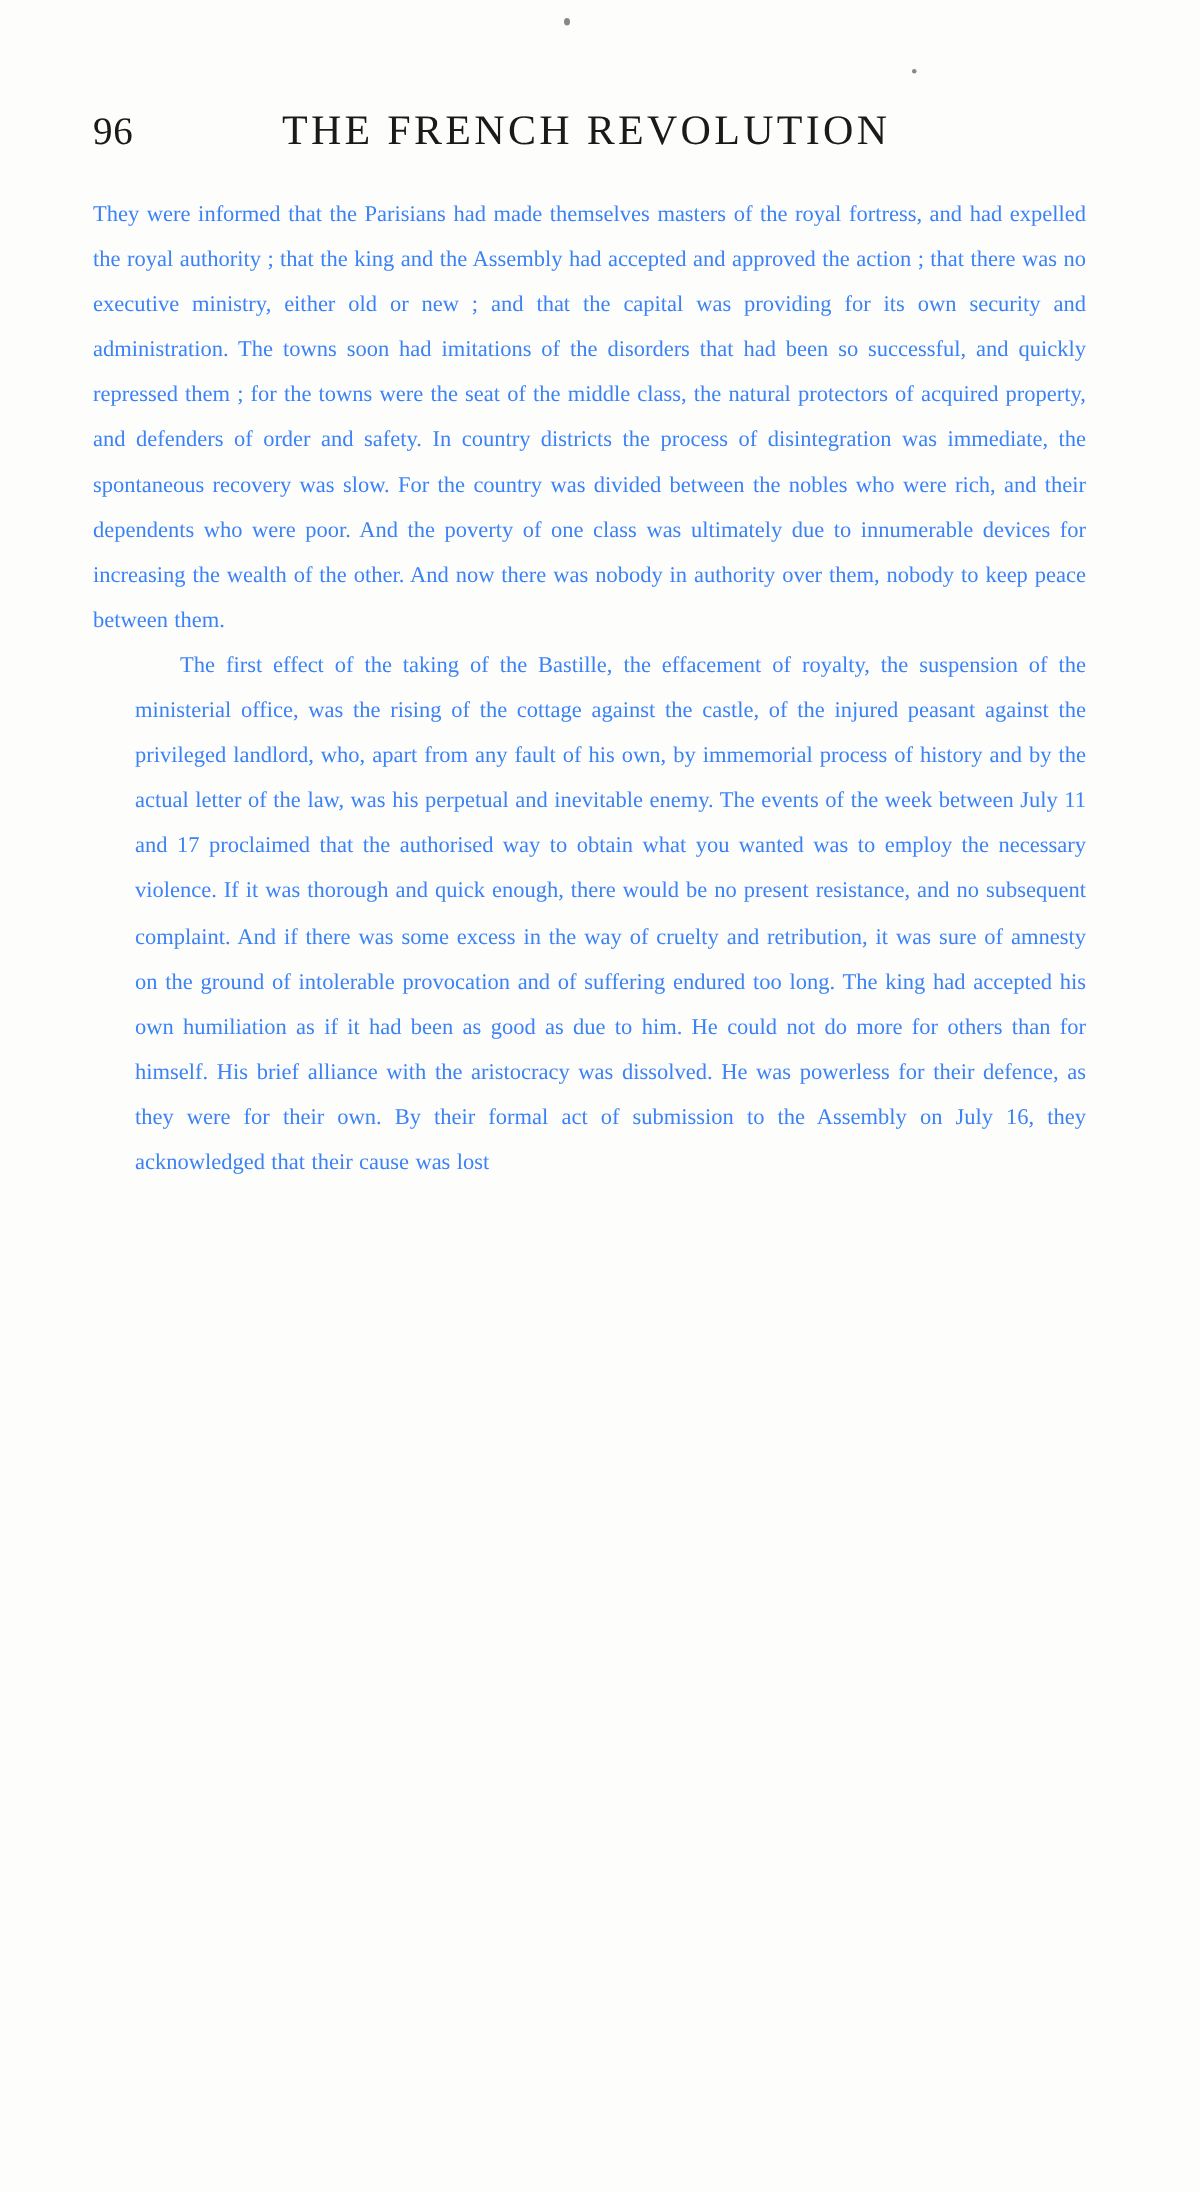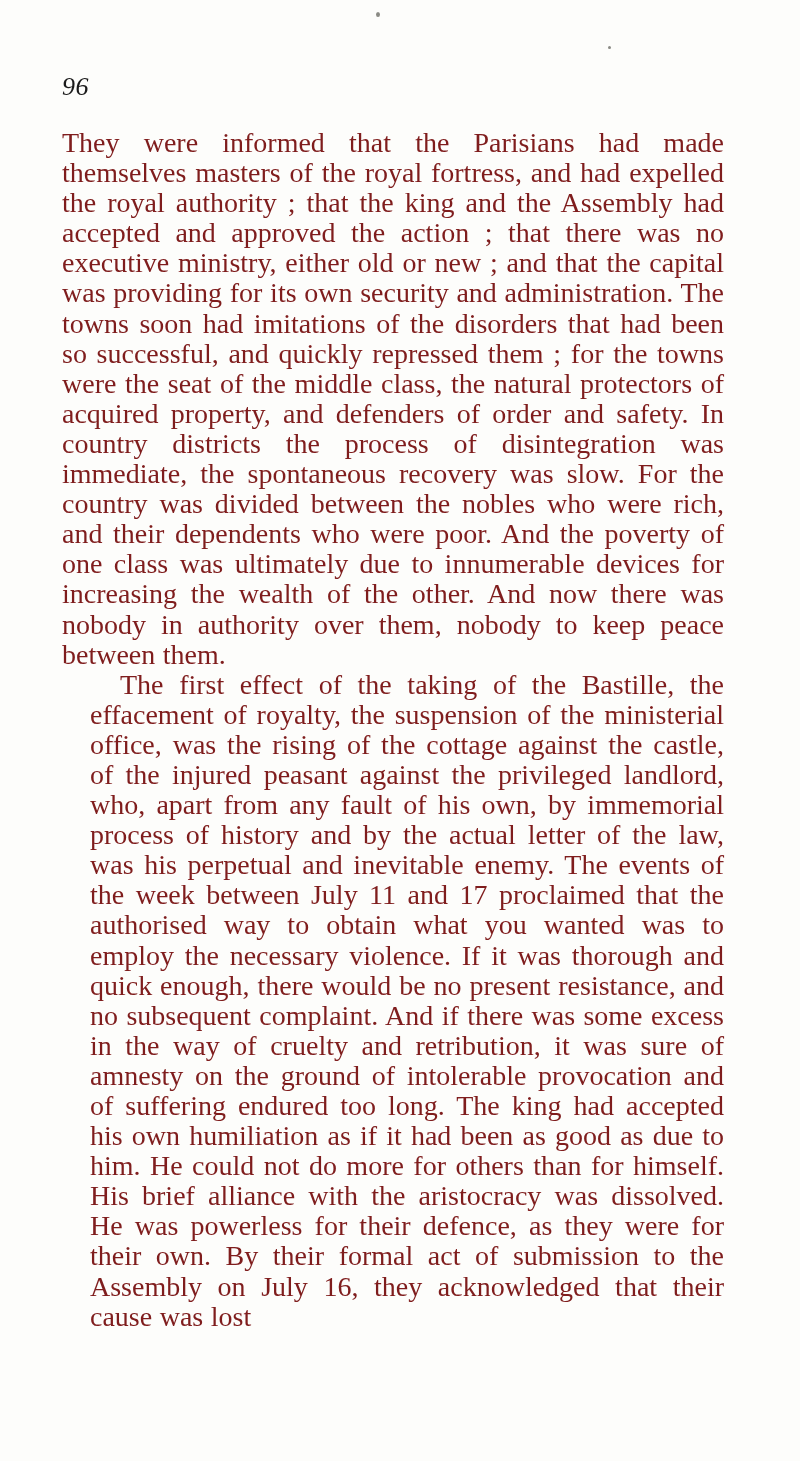--- a/index.html
+++ b/index.html
@@ -48,45 +48,44 @@
     height: 40px;
     display: flex;
     align-items: baseline;
   }
   .folio {
     font-size: 26px;
     letter-spacing: 0.5px;
     color: #1a1a1a;
     width: 70px;
     font-family: "Liberation Serif", serif;
-    font-style: italic;
   }
   .running-head {
     font-size: 28px;
     letter-spacing: 2.2px;
     color: #1a1a1a;
     flex: 1;
     text-align: left;
     padding-left: 56px;
     white-space: nowrap;
     font-family: "Liberation Serif", serif;
   }
   .body-text {
     position: absolute;
     left: 62px;
     top: 128px;
     width: 662px;
   }
   .para {
     margin: 0;
-    font-size: 28px;
+    font-size: 15px;
     line-height: 30.1px;
     text-align: justify;
     text-justify: inter-word;
-    color: #7f1d1d;
+    color: #3b82f6;
     word-spacing: 0.5px;
   }
   .para.indent {
     text-indent: 30px;
   }
   .para + .para {
     margin-top: 0;
     margin-left: 28px;
   }
   
@@ -97,20 +96,21 @@
 </head>
 <body>
 
 <div class="page">
 
   <div class="speck speck-top"></div>
   <div class="speck speck-right"></div>
 
   <div class="header">
     <div class="folio">96</div>
+    <div class="running-head">THE FRENCH REVOLUTION</div>
   </div>
 
   <div class="body-text">
     <p class="para">They were informed that the Parisians had made themselves masters of the royal fortress, and had expelled the royal authority ; that the king and the Assembly had accepted and approved the action ; that there was no executive ministry, either old or new ; and that the capital was providing for its own security and administration.   The towns soon had imitations of the disorders that had been so successful, and quickly repressed them ; for the towns were the seat of the middle class, the natural protectors of acquired property, and defenders of order and safety.   In country districts the process of disintegration was immediate, the spontaneous recovery was slow.   For the country was divided between the nobles who were rich, and their dependents who were poor.   And the poverty of one class was ultimately due to innumerable devices for increasing the wealth of the other.   And now there was nobody in authority over them, nobody to keep peace between them.</p>
     <p class="para indent">The first effect of the taking of the Bastille, the effacement of royalty, the suspension of the ministerial office, was the rising of the cottage against the castle, of the injured peasant against the privileged landlord, who, apart from any fault of his own, by immemorial process of history and by the actual letter of the law, was his perpetual and inevitable enemy.   The events of the week between July 11 and 17 proclaimed that the authorised way to obtain what you wanted was to employ the necessary violence.   If it was thorough and quick enough, there would be no present resistance, and no subsequent complaint.   And if there was some excess in the way of cruelty and retribution, it was sure of amnesty on the ground of intolerable provocation and of suffering endured too long.   The king had accepted his own humiliation as if it had been as good as due to him.   He could not do more for others than for himself.   His brief alliance with the aristocracy was dissolved.   He was powerless for their defence, as they were for their own.   By their formal act of submission to the Assembly on July 16, they acknowledged that their cause was lost</p>
   </div>
 
 </div>
 
 </body></html>

